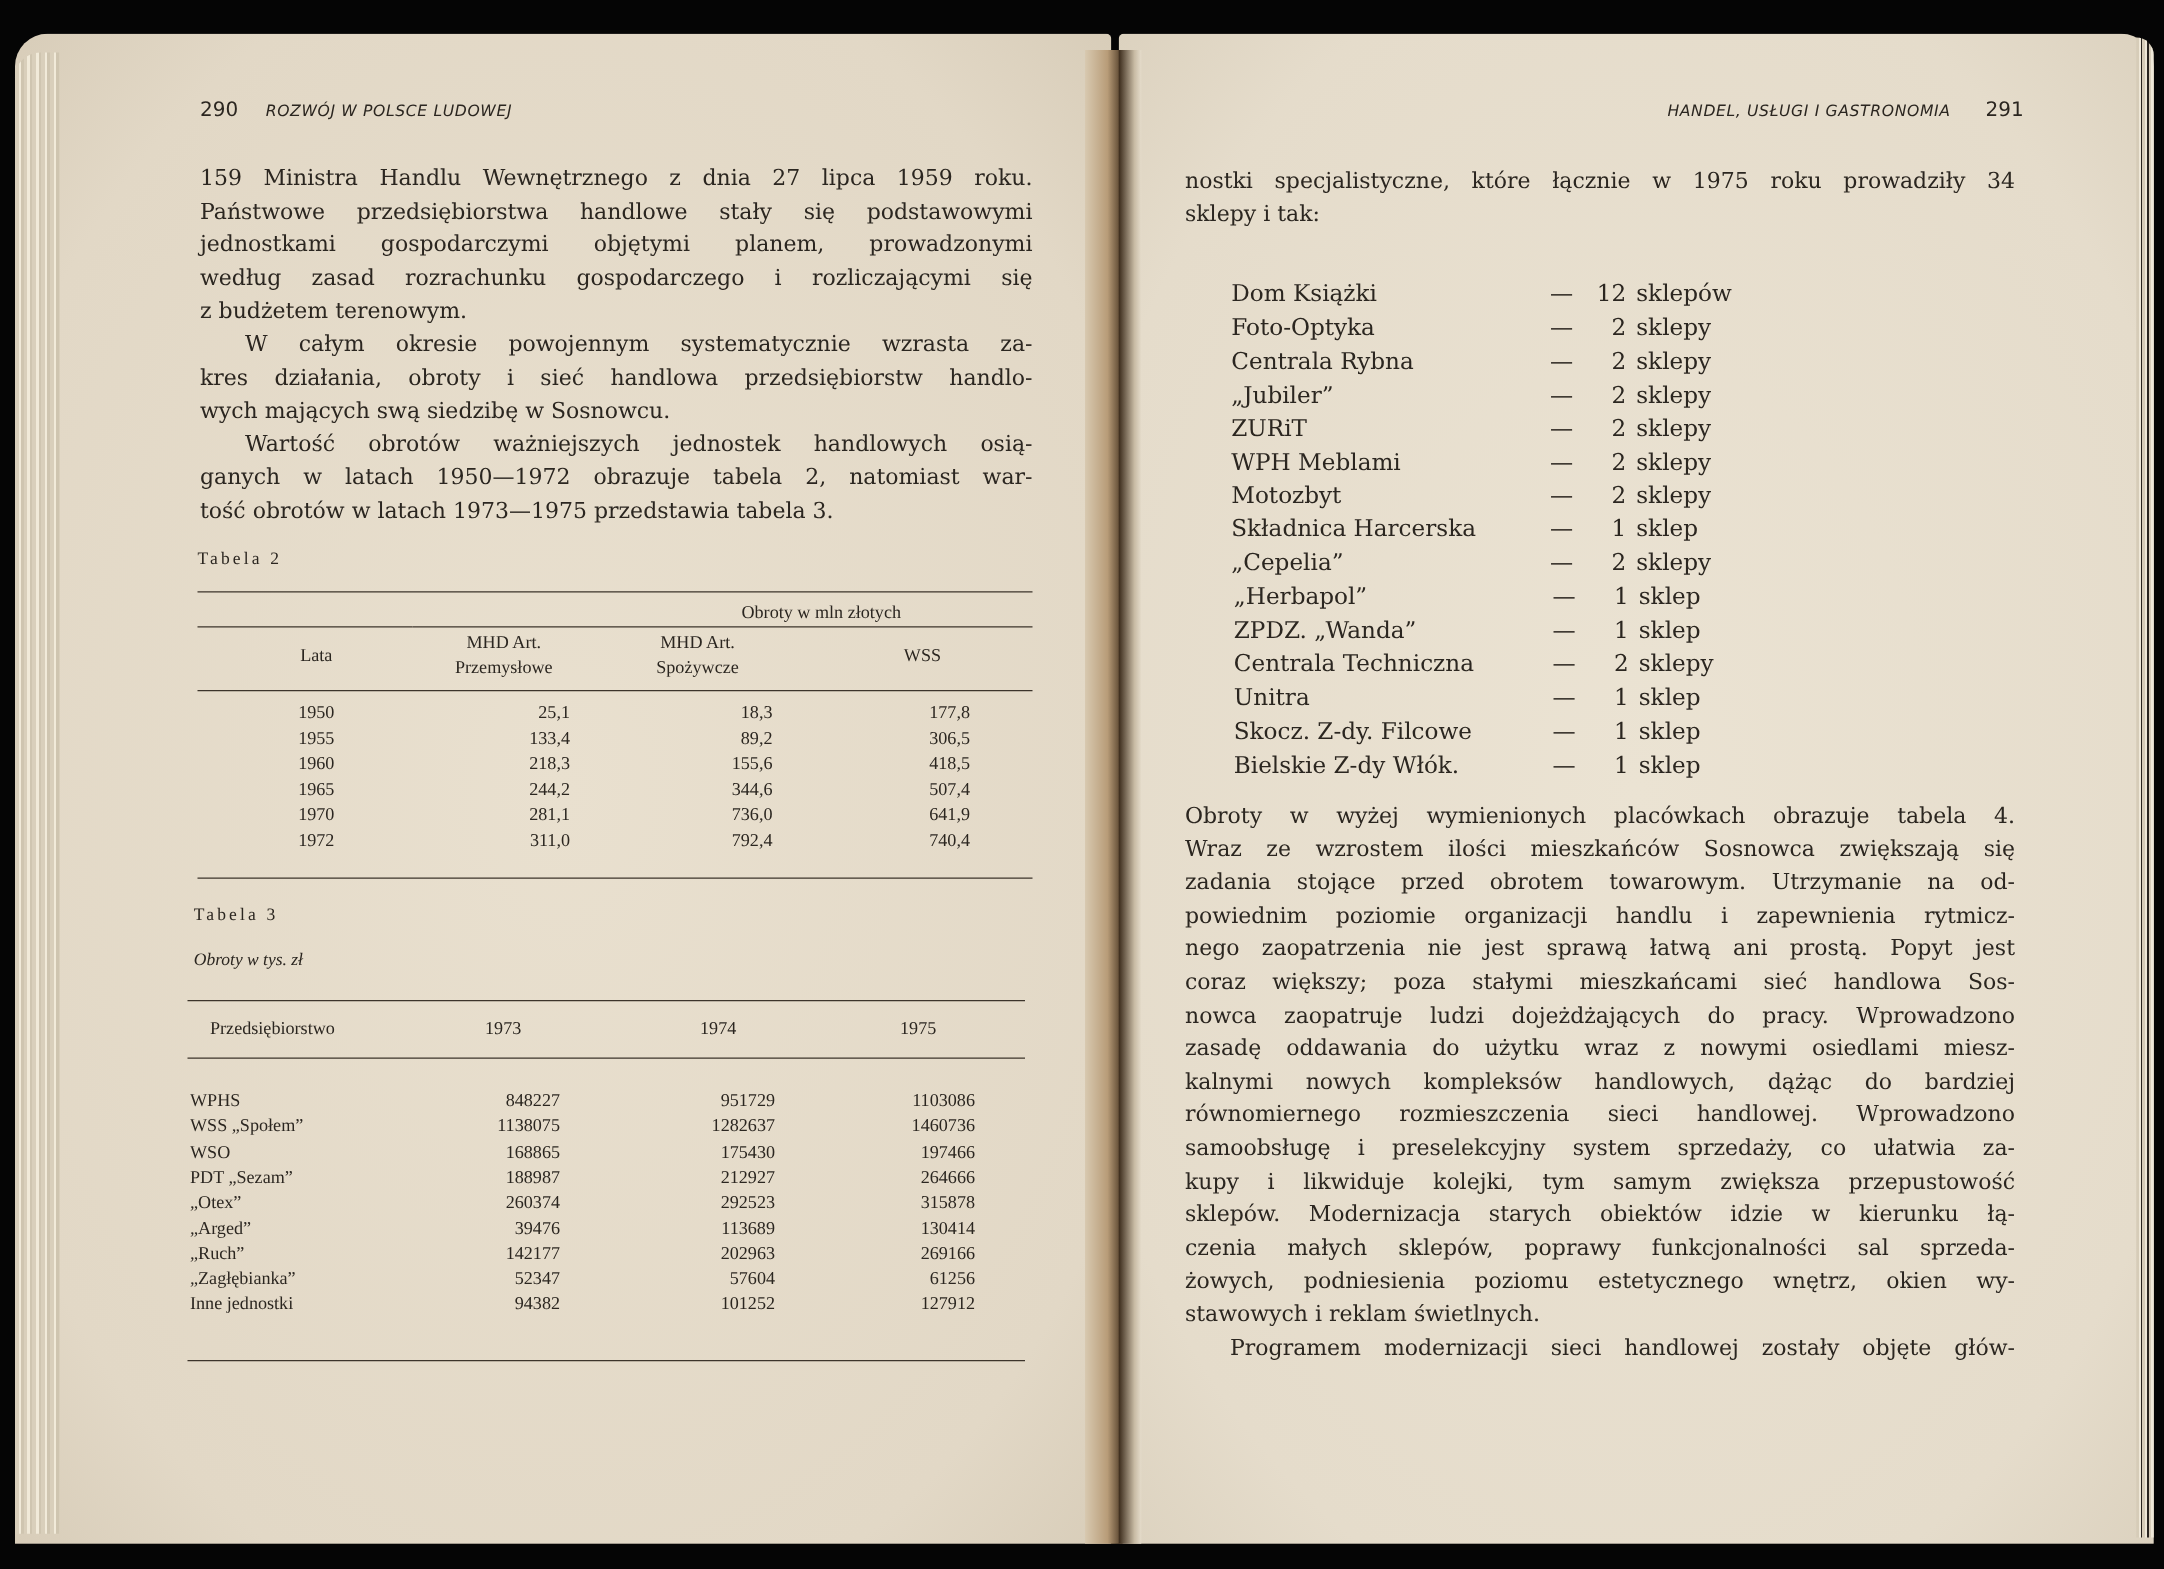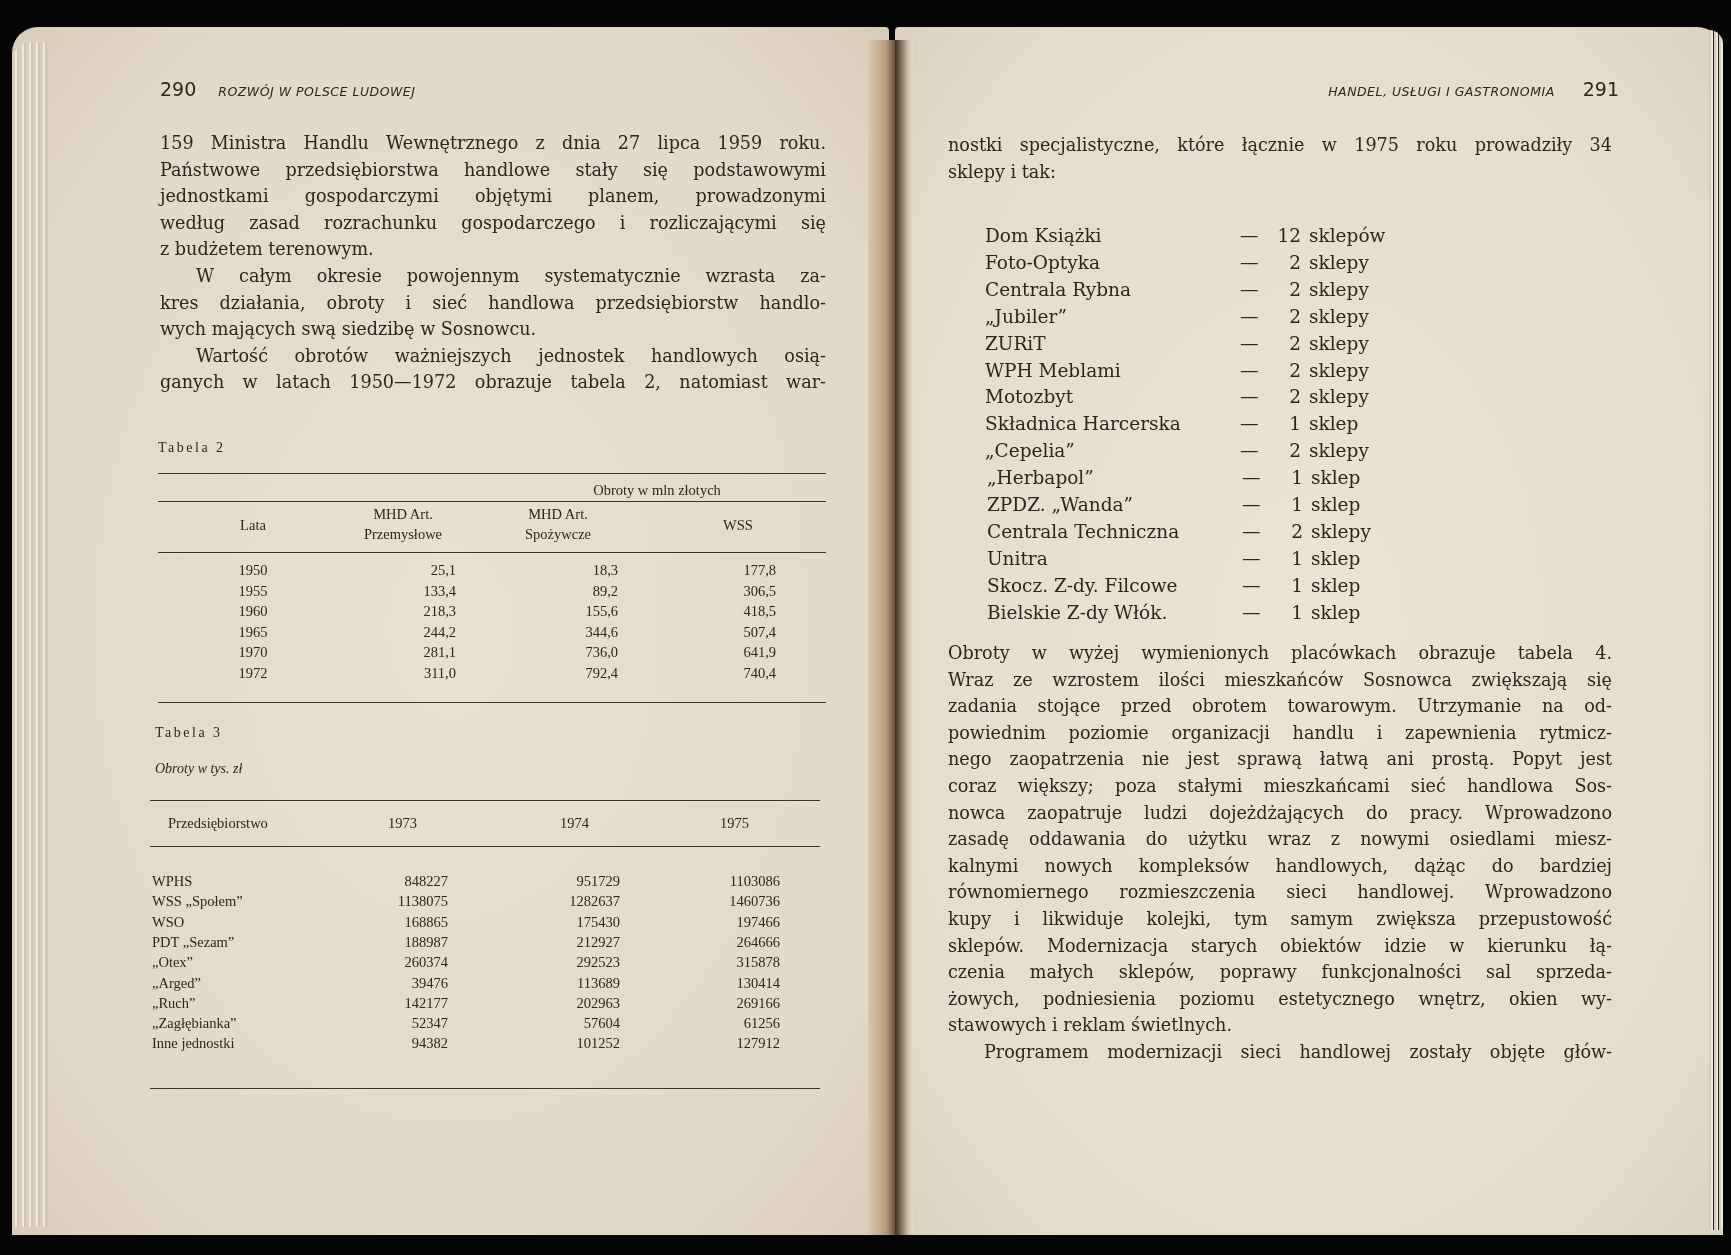--- a/index.html
+++ b/index.html
@@ -17,21 +17,21 @@
   .edges { position: absolute; left: 12px; top: 42px; width: 36px; height: 1185px;
     background: repeating-linear-gradient(90deg, #d9cfbb 0 3px, #f1ead9 3px 5px, #cfc5b0 5px 7px); border-radius: 20px 0 0 0; }
   .edges.r { left: auto; right: 8px; width: 14px; top: 30px; height: 1200px; border-radius: 0 16px 0 0;
     background: repeating-linear-gradient(90deg, #d6ccb8 0 2px, #efe8d8 2px 4px, #2a2520 4px 5px); }
   .gutter { position: absolute; left: 868px; top: 40px; width: 30px; height: 1195px;
     background: linear-gradient(90deg, #d8c9b0 0%, #b89c78 60%, #5a4630 95%, #1a120a 100%); }
   .gutter2 { position: absolute; left: 895px; top: 40px; width: 18px; height: 1195px;
     background: linear-gradient(90deg, #3a2a1a 0%, #c8bba4 70%, #e5dccb 100%); }
 
   .runhead { position: absolute; top: 78px; font-family: "DejaVu Sans", sans-serif; }
-  .runhead .num { font-size: 19px; }
+  .runhead .num { font-size: 16px; }
   .runhead .title { font-size: 12.5px; font-style: italic; letter-spacing: 0.5px; }
   .rh-left { left: 160px; }
   .rh-left .title { margin-left: 22px; }
   .rh-right { right: 112px; text-align: right; }
   .rh-right .title { margin-right: 28px; }
 
   .para { position: absolute; font-size: 17.6px; line-height: 26.6px; text-align: justify; }
 
   .tlabel { position: absolute; font-family: "Liberation Serif", serif; font-size: 14px; letter-spacing: 2.5px; }
   .tsub { position: absolute; font-family: "Liberation Serif", serif; font-size: 14px; font-style: italic; }
@@ -81,20 +81,21 @@
       <div style="text-align:left; text-align-last:left; white-space:nowrap;">z budżetem terenowym.</div>
     </div>
     <div>
       <div style="text-align:justify; text-align-last:justify; white-space:nowrap;padding-left:36px;">W całym okresie powojennym systematycznie wzrasta za-</div>
       <div style="text-align:justify; text-align-last:justify; white-space:nowrap;">kres działania, obroty i sieć handlowa przedsiębiorstw handlo-</div>
       <div style="text-align:left; text-align-last:left; white-space:nowrap;">wych mających swą siedzibę w Sosnowcu.</div>
     </div>
     <div>
       <div style="text-align:justify; text-align-last:justify; white-space:nowrap;padding-left:36px;">Wartość obrotów ważniejszych jednostek handlowych osią-</div>
       <div style="text-align:justify; text-align-last:justify; white-space:nowrap;">ganych w latach 1950—1972 obrazuje tabela 2, natomiast war-</div>
+      <div style="text-align:left; text-align-last:left; white-space:nowrap;">tość obrotów w latach 1973—1975 przedstawia tabela 3.</div>
     </div>
   </div>
 
 <div class="tlabel" style="left:158px; top:440px;">Tabela 2</div>
 <div class="rule" style="left:158px; top:473px; width:668px;"></div>
 <div class="t2" style="top:480px; height:230px;">
   <div class="hdr-group" style="top:2px;">Obroty w mln złotych</div>
   <div class="h" style="left:45px; width:100px; top:35px;">Lata</div>
   <div class="h" style="left:170px; width:150px; top:24px;">
     <div>MHD Art.</div>
@@ -320,20 +321,21 @@
       <div style="text-align:justify; text-align-last:justify; white-space:nowrap;">Obroty w wyżej wymienionych placówkach obrazuje tabela 4.</div>
       <div style="text-align:justify; text-align-last:justify; white-space:nowrap;">Wraz ze wzrostem ilości mieszkańców Sosnowca zwiększają się</div>
       <div style="text-align:justify; text-align-last:justify; white-space:nowrap;">zadania stojące przed obrotem towarowym. Utrzymanie na od-</div>
       <div style="text-align:justify; text-align-last:justify; white-space:nowrap;">powiednim poziomie organizacji handlu i zapewnienia rytmicz-</div>
       <div style="text-align:justify; text-align-last:justify; white-space:nowrap;">nego zaopatrzenia nie jest sprawą łatwą ani prostą. Popyt jest</div>
       <div style="text-align:justify; text-align-last:justify; white-space:nowrap;">coraz większy; poza stałymi mieszkańcami sieć handlowa Sos-</div>
       <div style="text-align:justify; text-align-last:justify; white-space:nowrap;">nowca zaopatruje ludzi dojeżdżających do pracy. Wprowadzono</div>
       <div style="text-align:justify; text-align-last:justify; white-space:nowrap;">zasadę oddawania do użytku wraz z nowymi osiedlami miesz-</div>
       <div style="text-align:justify; text-align-last:justify; white-space:nowrap;">kalnymi nowych kompleksów handlowych, dążąc do bardziej</div>
       <div style="text-align:justify; text-align-last:justify; white-space:nowrap;">równomiernego rozmieszczenia sieci handlowej. Wprowadzono</div>
+      <div style="text-align:justify; text-align-last:justify; white-space:nowrap;">samoobsługę i preselekcyjny system sprzedaży, co ułatwia za-</div>
       <div style="text-align:justify; text-align-last:justify; white-space:nowrap;">kupy i likwiduje kolejki, tym samym zwiększa przepustowość</div>
       <div style="text-align:justify; text-align-last:justify; white-space:nowrap;">sklepów. Modernizacja starych obiektów idzie w kierunku łą-</div>
       <div style="text-align:justify; text-align-last:justify; white-space:nowrap;">czenia małych sklepów, poprawy funkcjonalności sal sprzeda-</div>
       <div style="text-align:justify; text-align-last:justify; white-space:nowrap;">żowych, podniesienia poziomu estetycznego wnętrz, okien wy-</div>
       <div style="text-align:left; text-align-last:left; white-space:nowrap;">stawowych i reklam świetlnych.</div>
     </div>
     <div>
       <div style="text-align:justify; text-align-last:justify; white-space:nowrap; padding-left:36px;">Programem modernizacji sieci handlowej zostały objęte głów-</div>
     </div>
   </div>

